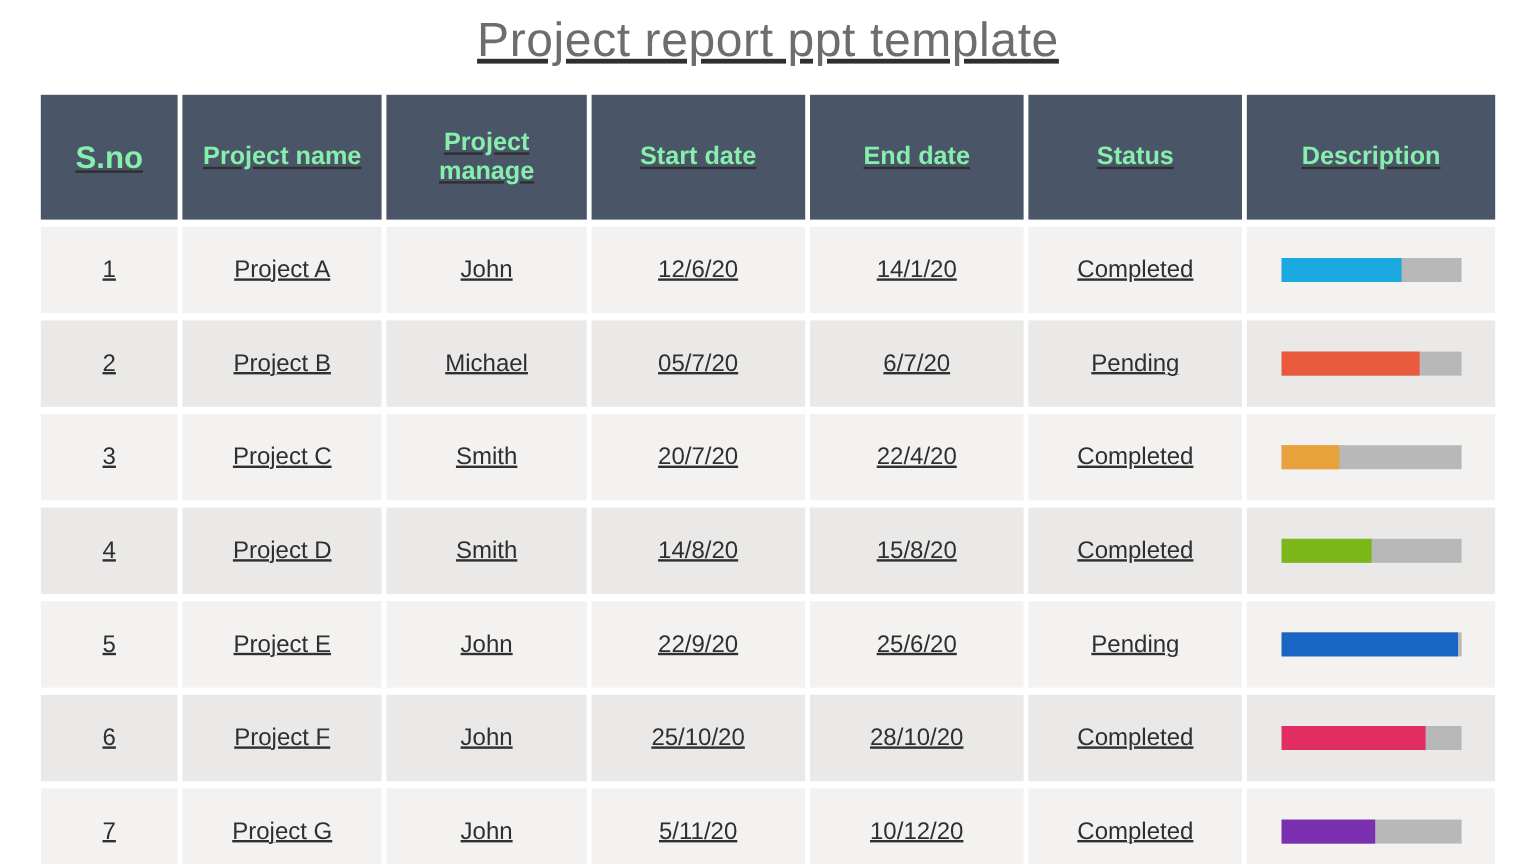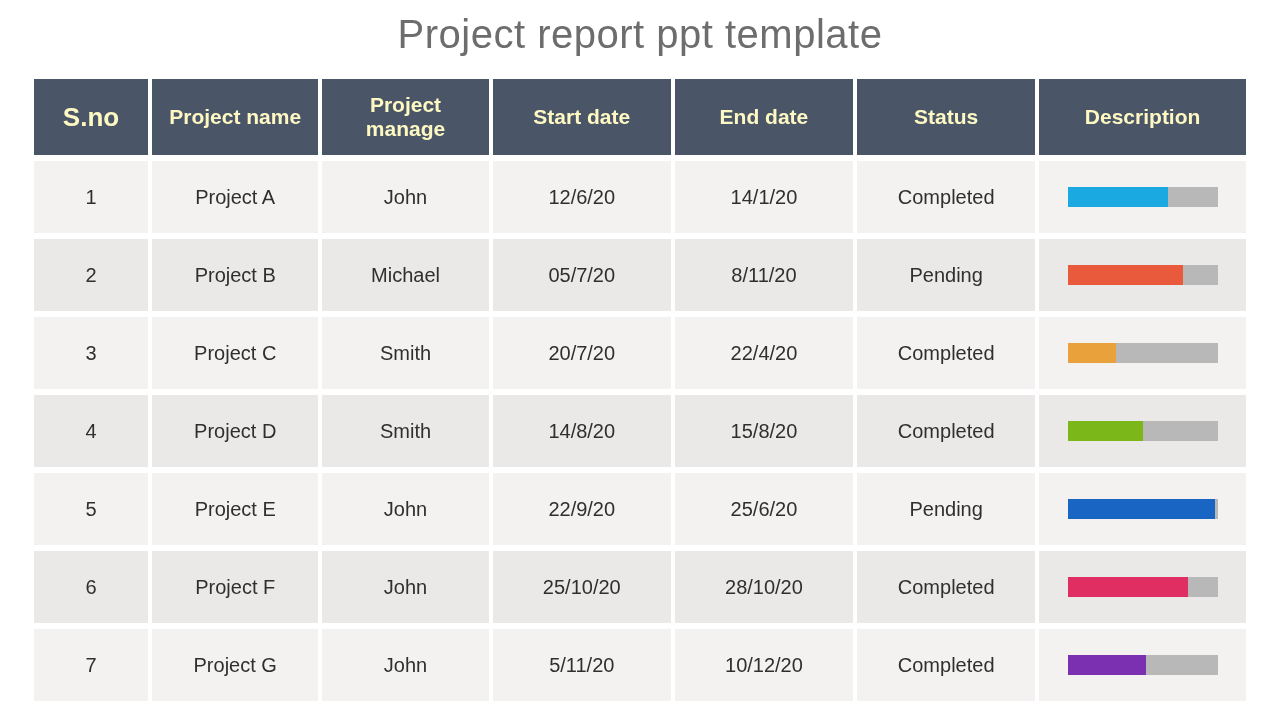--- a/index.html
+++ b/index.html
@@ -1,20 +1,20 @@
 <!DOCTYPE html>
 <html><head>
 <meta charset="utf-8">
 <style>
   * { box-sizing: border-box; }
   html, body { margin: 0; padding: 0; width: 1280px; height: 720px; background: #ffffff; font-family: Arial, Helvetica, sans-serif; color: #2f2f2f; }
-  .slide { width: 1280px; height: 720px; position: relative; padding: 12px 30px 0 30px; }
+  .slide { width: 1280px; height: 720px; position: relative; padding: 12px 30px 0 30px; text-decoration: underline; }
   .title { text-align: center; font-size: 40px; color: #6d6d6d; font-weight: 400; margin: 0 0 16px 0; letter-spacing: 0.5px; }
   table.project { width: 100%; border-collapse: separate; border-spacing: 4px 6px; table-layout: fixed; }
-  thead th { background: #4a5568; color: #fef9c3; font-weight: 600; font-size: 21px; padding: 14px 6px; text-align: center; }
+  thead th { background: #4a5568; color: #86efac; font-weight: 600; font-size: 21px; padding: 28px 6px; text-align: center; }
   thead th.sno { font-size: 26px; }
   tbody td { text-align: center; font-size: 20px; color: #2f2f2f; padding: 0 6px; height: 72px; vertical-align: middle; }
   tbody tr.odd td { background: #f3f2f1; }
   tbody tr.even td { background: #eae9e8; }
   .bar-wrap { display: flex; justify-content: center; align-items: center; height: 100%; }
   .bar-track { width: 150px; height: 20px; background: #b8b8b8; position: relative; }
   .bar-fill { position: absolute; left: 0; top: 0; height: 100%; }
   col.c-sno  { width: 9.6%; }
   col.c-name { width: 14%; }
   col.c-mgr  { width: 14%; }
@@ -64,21 +64,21 @@
                 <div class="bar-fill" style="width: 67%; background: rgb(26, 169, 224);"></div>
               </div>
             </div>
           </td>
         </tr>
         <tr class="even">
           <td>2</td>
           <td>Project B</td>
           <td>Michael</td>
           <td>05/7/20</td>
-          <td>8/11/20</td>
+          <td>6/7/20</td>
           <td>Pending</td>
           <td>
             <div class="bar-wrap">
               <div class="bar-track">
                 <div class="bar-fill" style="width: 77%; background: rgb(232, 90, 59);"></div>
               </div>
             </div>
           </td>
         </tr>
         <tr class="odd">

